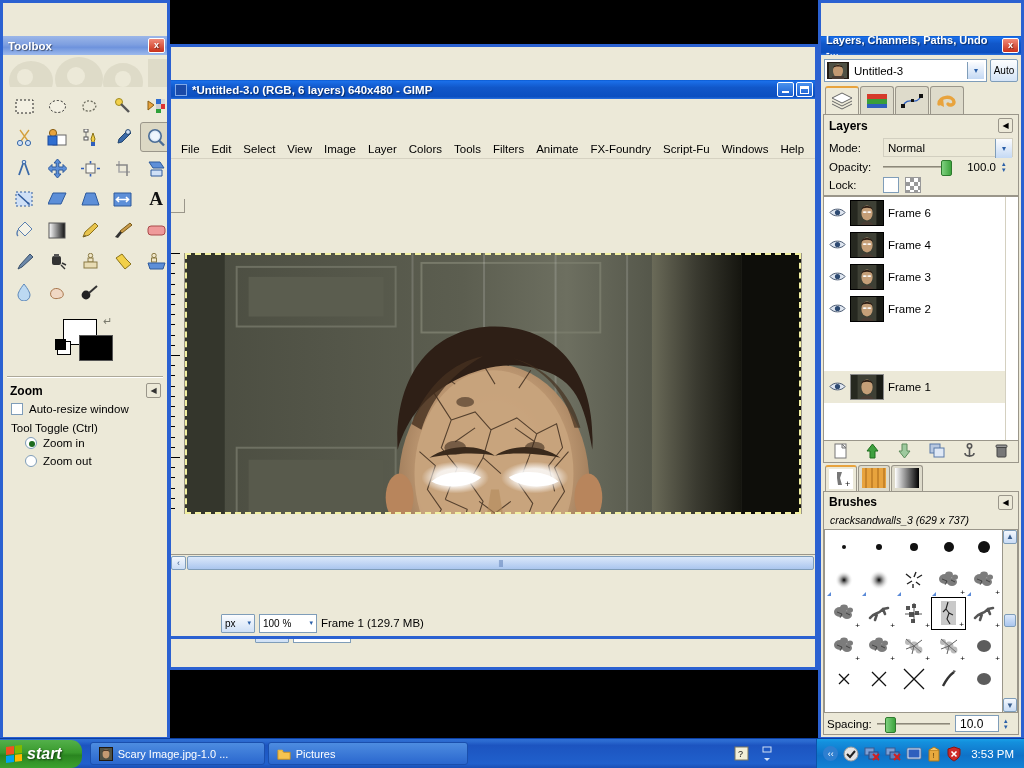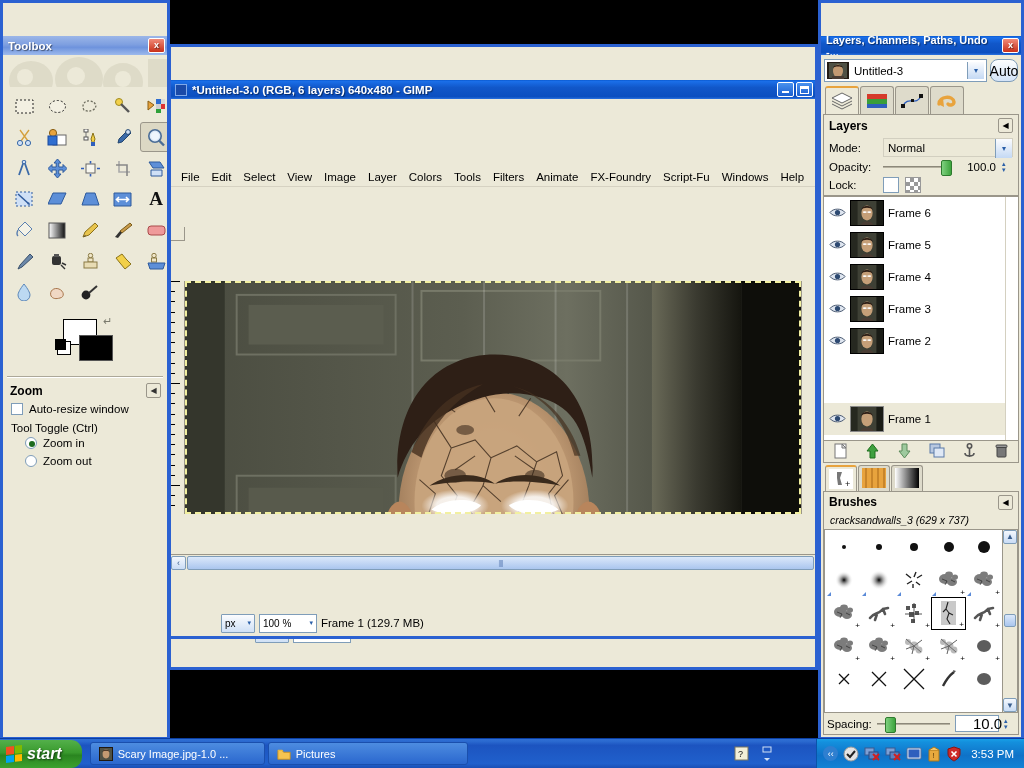--- a/index.html
+++ b/index.html
@@ -70,21 +70,21 @@
   .rdo{ width:12px;height:12px;border:1px solid #7f9db9;background:#fff;border-radius:50%;flex:none;position:relative;}
   .rdo.on:after{content:"";position:absolute;left:3px;top:3px;width:6px;height:6px;border-radius:50%;background:#1d6a1d;}
   .opt-label{ padding:4px 8px 0 8px; font-size:11.5px; }
 
   
   #imgwin-back { left:168px; top:620px; width:650px; height:50px; background:#ece9d8; border:3px solid #2b61d1; border-top:none;}
   
   #imgwin { left:168px; top:44px; width:650px; height:595px;gap:40px; }
   #imgwin .xp-title{ padding-left:4px; }
   .menubar{ height:20px; background:#ece9d8; display:flex; align-items:center;
-            padding:0 4px; font-size:11.5px; border-bottom:1px solid #d6d2c2; flex:none;margin-top:28px;}
+            padding:0 4px; font-size:11.5px; border-bottom:1px solid #d6d2c2; flex:none;}
   .menubar span{ padding:2px 6px; }
 
   .ruler-h{ height:14px; background:#ece9d8; position:relative; border-bottom:1px solid #9a968a; overflow:hidden; flex:none;}
   .ruler-v{ width:14px; background:#ece9d8; position:relative; border-right:1px solid #9a968a; overflow:hidden; flex:none;}
   .ruler-v .tickmin{ position:absolute; left:0; height:1px; width:4px; background:#000;}
   .ruler-v .tickmaj{ position:absolute; left:0; height:1px; width:9px; background:#000;}
 
   .canvas-row{ display:flex; flex:1; min-height:0; }
   .canvas-wrap{ flex:1; position:relative; overflow:hidden; background:#0c0c08; }
   .canvas-img{ position:absolute; inset:0; }
@@ -110,23 +110,23 @@
   #dock { right:0; top:0; width:206px; height:740px; border-width:3px; }
   #dock .xp-title{ font-size:11px; }
   .dock-body{ flex:1; background:#ece9d8; display:flex; flex-direction:column; overflow:hidden; padding:2px; }
   .imgsel{ display:flex; gap:3px; align-items:stretch; padding:2px 1px 4px 1px; flex:none;}
   .imgsel .combo{ flex:1; border:1px solid #7f9db9; background:#fff; display:flex; align-items:center; gap:5px; padding:2px;}
   .imgsel .thumb{ width:22px;height:17px;flex:none;}
   .imgsel .name{ font-size:11.5px; }
   .combo-arrow{ margin-left:auto; width:17px; align-self:stretch;
      background:linear-gradient(to bottom,#fbfcfe,#c4d9f4); border-left:1px solid #7f9db9;
      display:flex;align-items:center;justify-content:center;font-size:8px;color:#2a5fa8;}
-  .autobtn{ width:28px;border:1px solid #7f9db9;border-radius:8px;
+  .autobtn{ width:28px;border:1px solid #7f9db9;border-radius:2px;
      background:linear-gradient(to bottom,#fdfefe,#d3e3f7);
-     display:flex;align-items:center;justify-content:center;font-size:14px;}
+     display:flex;align-items:center;justify-content:center;font-size:10px;}
 
   .docktabs{ display:flex; gap:1px; padding:0 0 0 2px; flex:none; }
   .dtab{ width:34px;height:28px;border:1px solid #9a968a;border-bottom:none;background:#dedbcb;
      display:flex;align-items:center;justify-content:center;border-radius:3px 3px 0 0;}
   .dtab.active{ background:#ece9d8; border-top:2px solid #e8a33d;}
   .dock-pane{ border:1px solid #9a968a; background:#ece9d8; flex:none; }
 
   .pane-head{ display:flex;align-items:center; padding:3px 5px; }
   .pane-head .t{ font-weight:bold; font-size:12px;}
   .pane-head .arrowbox{ margin-left:auto; width:15px;height:15px;border:1px solid #9a968a;background:#ece9d8;
@@ -173,22 +173,22 @@
   .bcell.sel{ border:1px solid #000; }
   .bcell .corner{ position:absolute; right:1px; bottom:0; font-size:8px; color:#000; }
   .bcell .tri{ position:absolute; left:1px; bottom:1px; width:0;height:0;
      border-left:4px solid transparent;border-bottom:4px solid #5a8ad8;}
   .bsbar{ width:15px; background:#ece9d8; border-left:1px solid #9a968a; display:flex; flex-direction:column; justify-content:space-between;}
   .bsarrow{ height:14px; border:1px solid #7f9db9; border-radius:2px; background:linear-gradient(to bottom,#f4f8fd,#c9dcf5);
      display:flex;align-items:center;justify-content:center;font-size:8px;color:#3b5f8f;}
   .bsthumb{ height:13px;margin:0 1px;border:1px solid #7f9db9;border-radius:2px;background:linear-gradient(to bottom,#dbe8fa,#aac6ee);}
 
   .spacingrow{ display:flex;align-items:center;gap:5px;padding:2px 3px; font-size:11.5px; flex:none;}
-  .spacingrow .svbox{ width:44px;height:17px;border:1px solid #7f9db9;background:#fff;font-size:15px;
-     display:flex;align-items:center;justify-content:flex-start;padding-left:17px;}
+  .spacingrow .svbox{ width:44px;height:17px;border:1px solid #7f9db9;background:#fff;font-size:12px;
+     display:flex;align-items:center;justify-content:flex-start;padding-left:4px;}
 
   
   #taskbar{ position:absolute; left:0; bottom:0; width:1024px; height:30px;
     background:linear-gradient(to bottom,#2f6fd4 0%,#2b6ad0 8%,#1c54c0 22%,#2060cc 85%,#1a4fb5 100%);
     display:flex; align-items:center; border-top:1px solid #0b3fa3;}
   .startbtn{ height:28px; padding:0 20px 0 8px; margin-left:-2px;
     background:linear-gradient(to bottom,#53b04a 0%,#399a2d 45%,#2a8520 55%,#3ca22f 100%);
     border-radius:0 11px 11px 0; display:flex;align-items:center;gap:5px;
     color:#fff;font-weight:bold;font-style:italic;font-size:16px;text-shadow:1px 1px 2px rgba(0,0,0,.6);}
   .winlogo{ width:16px;height:16px; display:grid; grid-template-columns:1fr 1fr; grid-template-rows:1fr 1fr; gap:1px; transform:skewY(-8deg);}
@@ -809,37 +809,20 @@
                 <rect width="34" height="26" fill="#3e4035"></rect>
                 <rect x="0" y="0" width="7" height="26" fill="#262820"></rect>
                 <rect x="27" y="0" width="7" height="26" fill="#1a1c16"></rect>
                 <ellipse cx="17" cy="13" rx="6" ry="8" fill="#c59f78"></ellipse>
                 <path d="M11 10 C11 4,23 4,23 10 C21.5 6.5,12.5 6.5,11 10Z" fill="#2e1f16"></path>
                 <ellipse cx="14.6" cy="12" rx="2.2" ry="1" fill="#fff"></ellipse>
                 <ellipse cx="19.4" cy="12" rx="2.2" ry="1" fill="#fff"></ellipse>
                 <path d="M10 26 C12 21,22 21,24 26Z" fill="#4a3d34"></path>
               </svg></span>
             <span class="lname">Frame 6</span>
-          </div>
-          <div class="layer">
-            <span class="eye"><svg width="17" height="11" viewBox="0 0 17 11">
-                <path d="M1 5.5 C4 1,13 1,16 5.5 C13 10,4 10,1 5.5Z" fill="#dfe6f0" stroke="#4a5a72"></path>
-                <circle cx="8.5" cy="5.5" r="2.6" fill="#2e4a72"></circle>
-              </svg></span>
-            <span class="lthumb"><svg width="100%" height="100%" viewBox="0 0 34 26" preserveAspectRatio="none">
-                <rect width="34" height="26" fill="#3e4035"></rect>
-                <rect x="0" y="0" width="7" height="26" fill="#262820"></rect>
-                <rect x="27" y="0" width="7" height="26" fill="#1a1c16"></rect>
-                <ellipse cx="17" cy="13" rx="6" ry="8" fill="#c59f78"></ellipse>
-                <path d="M11 10 C11 4,23 4,23 10 C21.5 6.5,12.5 6.5,11 10Z" fill="#2e1f16"></path>
-                <ellipse cx="14.6" cy="12" rx="2.2" ry="1" fill="#fff"></ellipse>
-                <ellipse cx="19.4" cy="12" rx="2.2" ry="1" fill="#fff"></ellipse>
-                <path d="M10 26 C12 21,22 21,24 26Z" fill="#4a3d34"></path>
-              </svg></span>
-            <span class="lname">Frame 5</span>
           </div>
           <div class="layer">
             <span class="eye"><svg width="17" height="11" viewBox="0 0 17 11">
                 <path d="M1 5.5 C4 1,13 1,16 5.5 C13 10,4 10,1 5.5Z" fill="#dfe6f0" stroke="#4a5a72"></path>
                 <circle cx="8.5" cy="5.5" r="2.6" fill="#2e4a72"></circle>
               </svg></span>
             <span class="lthumb"><svg width="100%" height="100%" viewBox="0 0 34 26" preserveAspectRatio="none">
                 <rect width="34" height="26" fill="#3e4035"></rect>
                 <rect x="0" y="0" width="7" height="26" fill="#262820"></rect>
                 <rect x="27" y="0" width="7" height="26" fill="#1a1c16"></rect>

